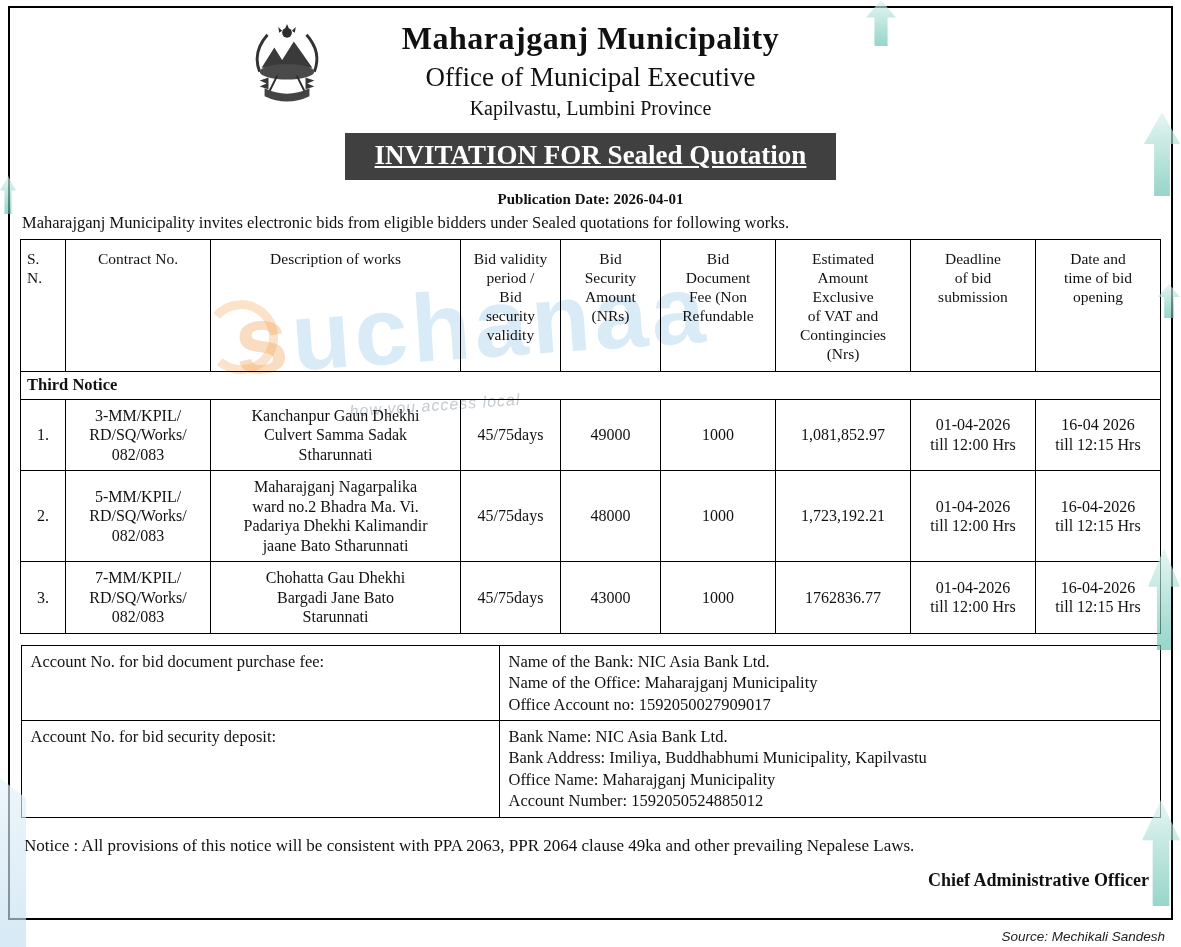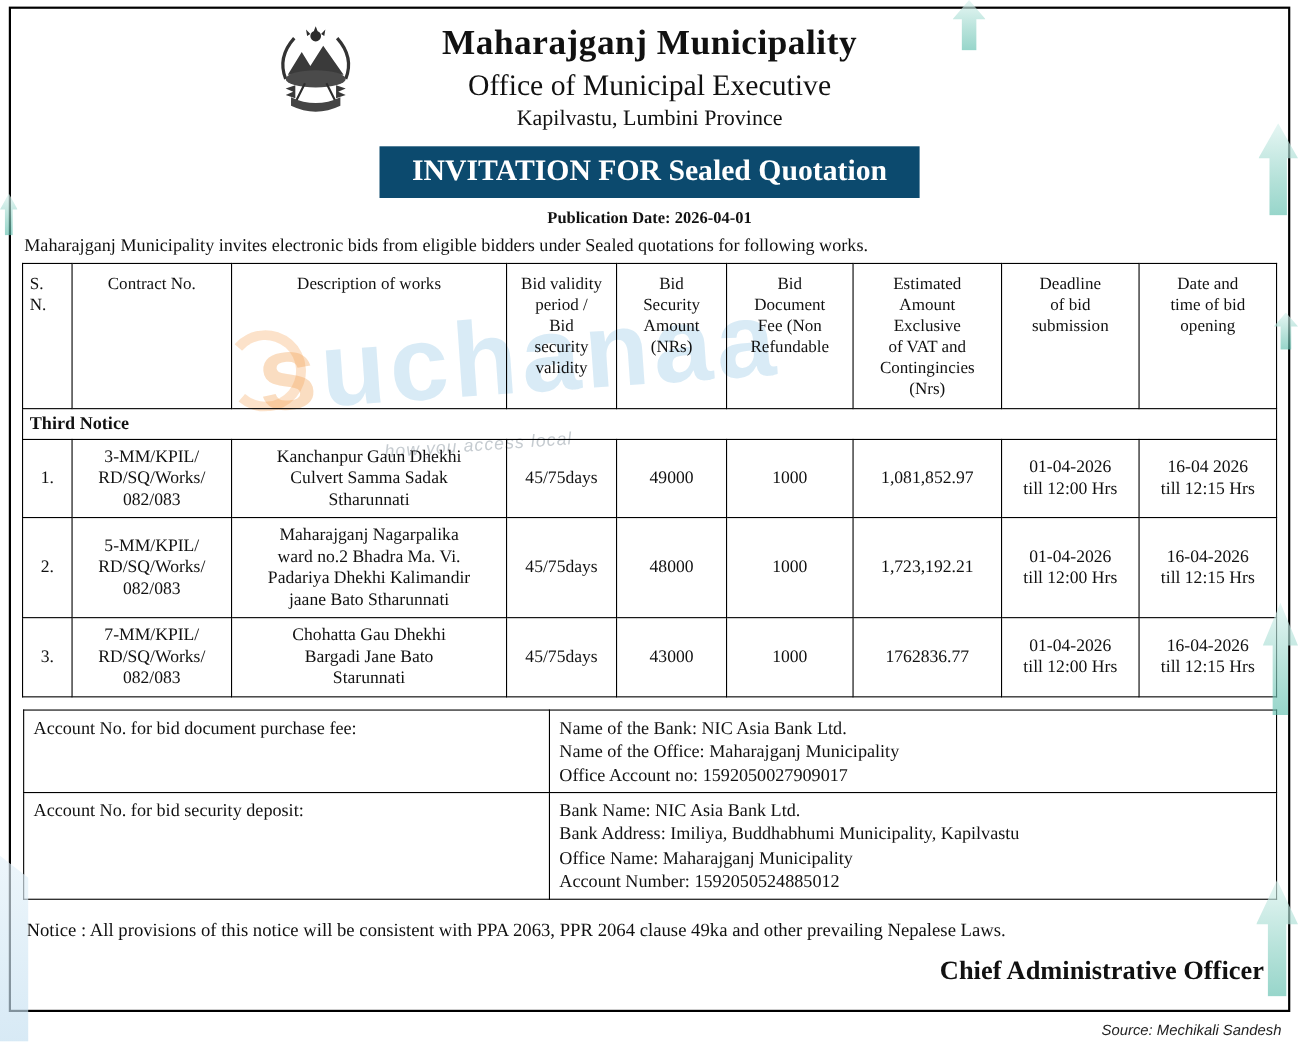--- a/index.html
+++ b/index.html
@@ -49,22 +49,22 @@
   }
 
   .header { position:relative; text-align:center; padding-top:12px; }
   .logo { position:absolute; left:238px; top:12px; width:78px; height:84px; }
   .title { font-size:32px; font-weight:bold; letter-spacing:0.5px; }
   .subtitle { font-size:27px; margin-top:5px; }
   .location { font-size:20px; margin-top:4px; }
 
   .banner-wrap { text-align:center; margin-top:13px; }
   .banner {
-    display:inline-block; background:#0c4a6e; color:#fff;
-    font-weight:bold; font-size:27px; padding:7px 30px 9px;
+    display:inline-block; background:#404040; color:#fff;
+    font-weight:bold; font-size:27px; padding:7px 30px 9px;text-decoration:underline;
   }
 
   .pubdate { text-align:center; font-weight:bold; font-size:15px; margin-top:11px; }
   .intro { font-size:16.5px; margin:5px 10px 0 12px; }
 
   table { border-collapse:collapse; table-layout:fixed; }
   .main-table { width:1140px; margin:6px auto 0; }
   .main-table th, .main-table td { border:1px solid #000; white-space:pre-line; }
   .main-table th {
     font-weight:normal; font-size:15.5px; text-align:center;
@@ -81,21 +81,21 @@
   }
 
   .account-table { width:1140px; margin:11px auto 12px; }
   .account-table td {
     border:1px solid #000; font-size:16.5px; vertical-align:top;
     padding:5px 9px; white-space:pre-line; line-height:1.3;
   }
   .acc-label { width:478px; }
 
   .notice-line { font-size:17px; margin:18px 12px 0 14px; }
-  .signature { text-align:right; font-weight:bold; font-size:24px; margin:14px 22px 0 0; }
+  .signature { text-align:right; font-weight:bold; font-size:18px; margin:14px 22px 0 0; }
 
   .source {
     position:absolute; right:16px; bottom:3px; z-index:3;
     font-family:"Liberation Sans", sans-serif;
     font-style:italic; font-size:13.5px; color:#222;
   }
 </style>
 </head>
 <body>
 

